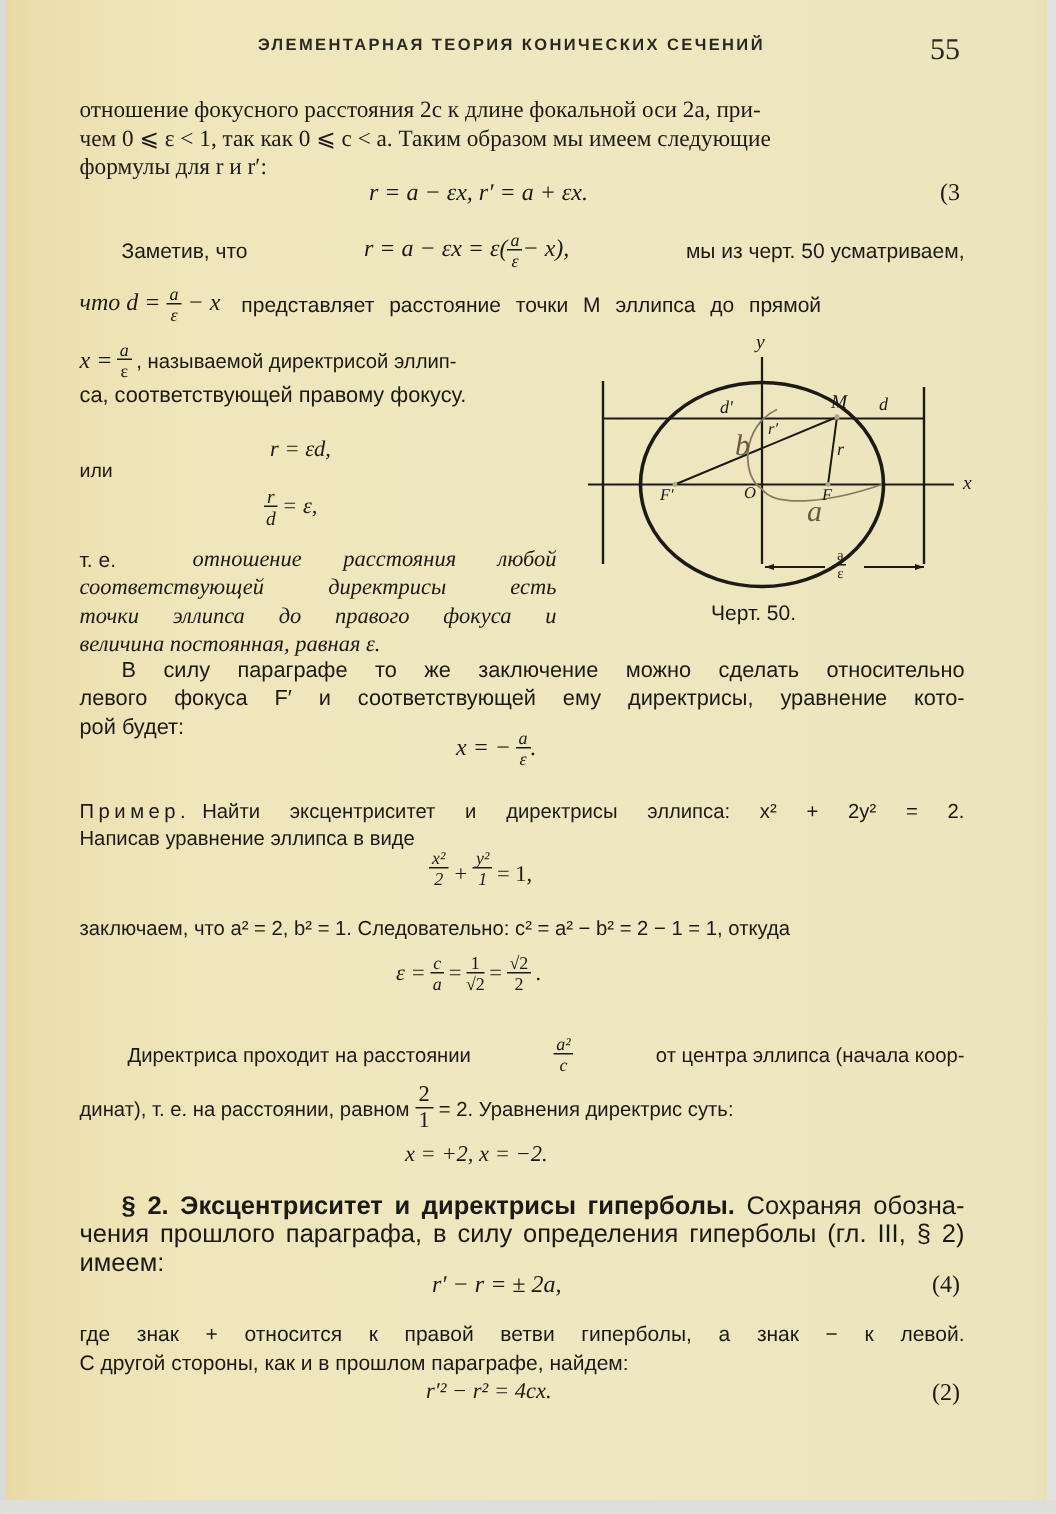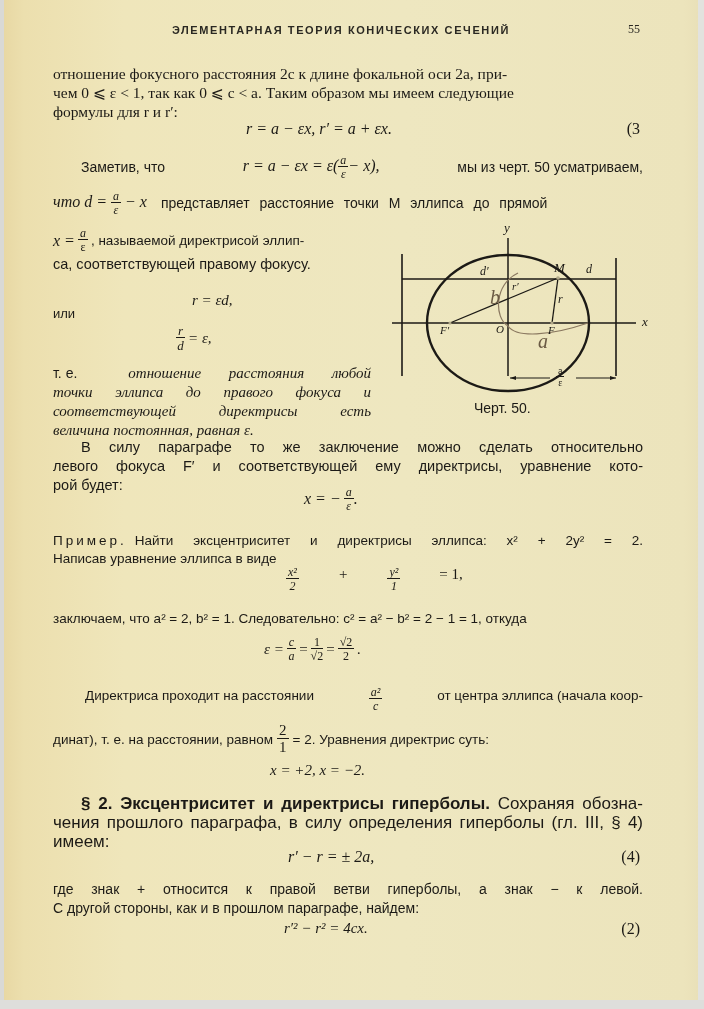--- a/index.html
+++ b/index.html
@@ -24,21 +24,21 @@
     }
     .header {
       position: absolute; top: 22px; left: 48px; width: 588px; height: 20px;
     }
     .running-title {
       position: absolute; left: 120px; top: 2px;
       font-family: "Liberation Sans", "DejaVu Sans", sans-serif;
       font-size: 11px; letter-spacing: 1.6px; font-weight: bold; color: #2a2822;
     }
     .page-number {
-      position: absolute; right: 0; top: 0; font-size: 12px; color: #2a2822;
+      position: absolute; right: 0; top: 0; font-size: 20px; color: #2a2822;
     }
     .text {
       position: absolute; left: 49px; width: 590px;
       font-size: 15.5px; line-height: 19px;
       text-align: justify;
     }
     .sans { font-family: "Liberation Sans", "DejaVu Sans", sans-serif; font-size: 14px; }
     .it { font-style: italic; }
     .b { font-weight: bold; }
     .formula {
@@ -96,37 +96,37 @@
       <span class="it" style="font-size:16px;">x =</span>
       <span class="frac" style="margin:0 3px;">
           <span class="num it">a</span>
           <span class="den">ε</span>
         </span>
       <span class="sans" style="font-size:13.5px;">, называемой директрисой эллип-</span>
     </div>
     <div class="sans" style="font-size:14.5px; line-height:20px;">са, соответствующей правому фокусу.</div>
   </div>
 
-  <div class="formula" style="top:292px; left:188px; font-size:15px;">r = εd,</div>
+  <div class="formula" style="top:292px; left:176px; font-size:15px;">r = εd,</div>
   <div class="sans" style="position:absolute; top:306px; left:49px; font-size:13px;">или</div>
   <div class="formula" style="top:324px; left:172px; font-size:15px; display:flex; align-items:center;">
     <span class="frac">
         <span class="num" style="font-size:13px;">r</span>
         <span class="den" style="font-size:13px;">d</span>
       </span>
     <span style="margin-left:3px;">= ε,</span>
   </div>
 
   <div class="text" style="top:364px; width:318px; font-size:15px; line-height:19px;">
     <div style="display:flex; justify-content:space-between;gap:45px;">
       <span class="sans">т. е.</span>
       <span class="it" style="flex:1; text-align:justify; text-align-last:justify; margin-left:6px;">отношение расстояния любой</span>
     </div>
+    <div class="it" style="text-align-last:justify;">соответствующей директрисы есть</div>
     <div class="it" style="text-align-last:justify;">точки эллипса до правого фокуса и</div>
-    <div class="it" style="text-align-last:justify;">соответствующей директрисы есть</div>
     <div class="it">величина постоянная, равная ε.</div>
   </div>
 
   <svg style="position:absolute; left:386px; top:226px;" width="270" height="170" viewBox="0 0 270 170">
 
     <line x1="12" y1="28" x2="12" y2="150" stroke="#1c1a16" stroke-width="1.6"></line>
 
     <line x1="226" y1="32" x2="226" y2="150" stroke="#1c1a16" stroke-width="1.6"></line>
 
     <line x1="12" y1="53" x2="226" y2="53" stroke="#1c1a16" stroke-width="1.3"></line>
@@ -189,21 +189,21 @@
   </div>
 
   <div class="text sans" style="top:532px; font-size:13.5px; line-height:18px;">
     <div style="display:flex; justify-content:space-between;">
       <span class="spaced">Пример.</span>
       <span style="flex:1; margin-left:8px; text-align:justify; text-align-last:justify;">Найти эксцентриситет и директрисы эллипса: x² + 2y² = 2.</span>
     </div>
     <div>Написав уравнение эллипса в виде</div>
   </div>
 
-  <div class="formula" style="top:566px; left:282px; display:flex; align-items:flex-start; font-size:15px;gap:36px;">
+  <div class="formula" style="top:566px; left:282px; display:flex; align-items:flex-end; font-size:15px;">
     <span class="frac">
         <span class="num">x²</span>
         <span class="den">2</span>
       </span>
     <span style="margin:0 4px; font-style:normal;">+</span>
     <span class="frac">
         <span class="num">y²</span>
         <span class="den">1</span>
       </span>
     <span style="margin-left:3px; font-style:normal;">= 1,</span>
@@ -224,21 +224,21 @@
       </span>
     <span style="font-style:normal;">=</span>
     <span class="frac" style="margin:0 3px; font-style:normal;">
         <span class="num">√2</span>
         <span class="den">2</span>
       </span>
     <span>.</span>
   </div>
 
   <div class="text sans" style="top:686px; font-size:13.5px;">
-    <div style="height:34px; display:flex; padding-left:32px; justify-content:space-between;">
+    <div style="height:34px; display:flex; align-items:center; padding-left:32px; justify-content:space-between;">
       <span>Директриса проходит на расстоянии</span>
       <span class="frac it" style="font-family:'Liberation Serif',serif;">
           <span class="num">a²</span>
           <span class="den">c</span>
         </span>
       <span>от центра эллипса (начала коор-</span>
     </div>
     <div style="height:38px; display:flex; align-items:center;">
       <span>динат), т. е. на расстоянии, равном</span>
       <span class="frac" style="margin:0 4px; font-family:'Liberation Serif',serif;">
@@ -249,21 +249,21 @@
     </div>
   </div>
 
   <div class="formula" style="top:762px; left:266px; font-size:15px;">x = +2,   x = −2.</div>
 
   <div class="text sans" style="top:794px; font-size:17px; line-height:19px;">
     <div class="indent" style="text-align-last:justify;">
       <span class="b">§ 2. Эксцентриситет и директрисы гиперболы.</span>
       <span>Сохраняя обозна-</span>
     </div>
-    <div style="text-align-last:justify;">чения прошлого параграфа, в силу определения гиперболы (гл. III, § 4)</div>
+    <div style="text-align-last:justify;">чения прошлого параграфа, в силу определения гиперболы (гл. III, § 2)</div>
     <div>имеем:</div>
   </div>
 
   <div class="formula" style="top:848px; left:284px; font-size:16px;">r′ − r = ± 2a,</div>
   <div class="eqnum" style="top:848px; right:58px;">(4)</div>
 
   <div class="text sans" style="top:880px; font-size:14px; line-height:19px;">
     <div style="text-align-last:justify;">где знак + относится к правой ветви гиперболы, а знак − к левой.</div>
     <div>С другой стороны, как и в прошлом параграфе, найдем:</div>
   </div>

